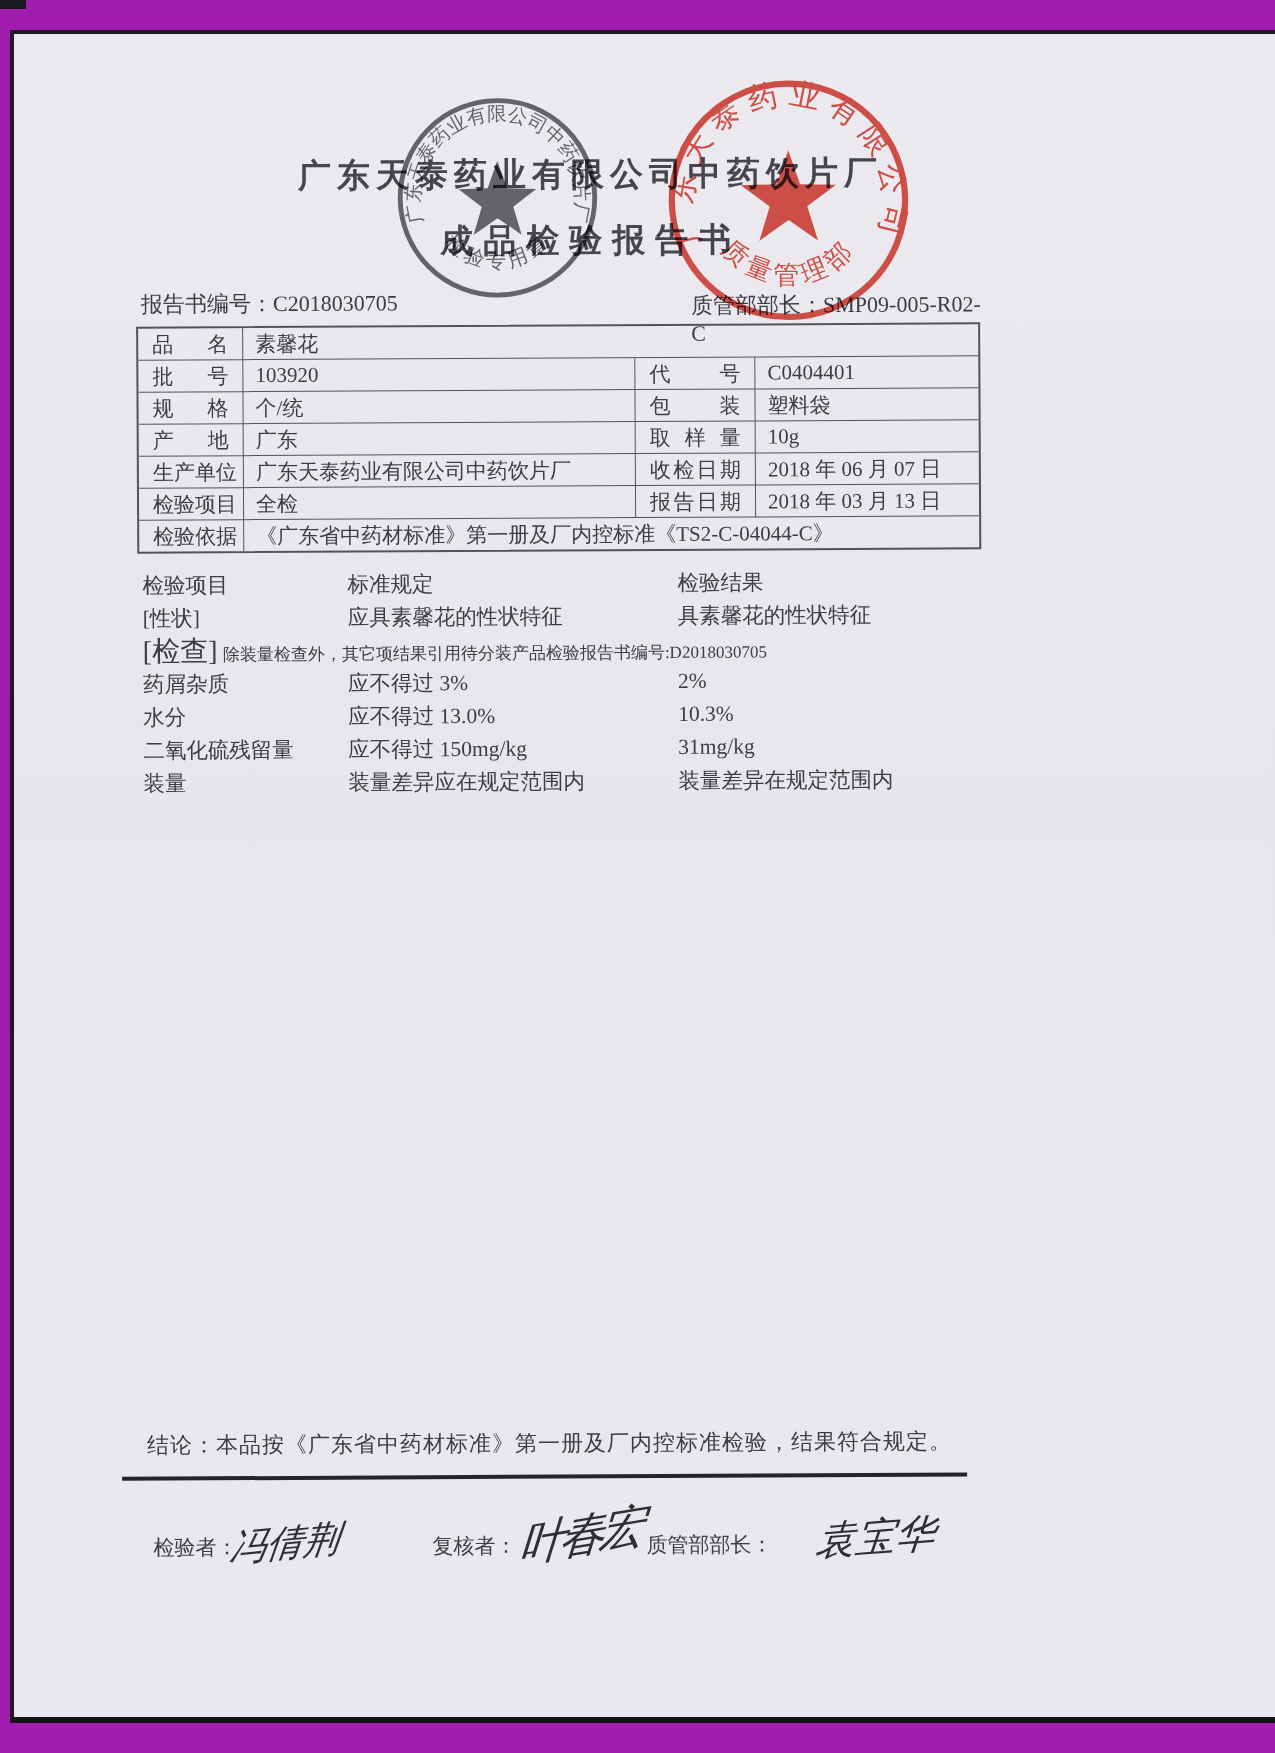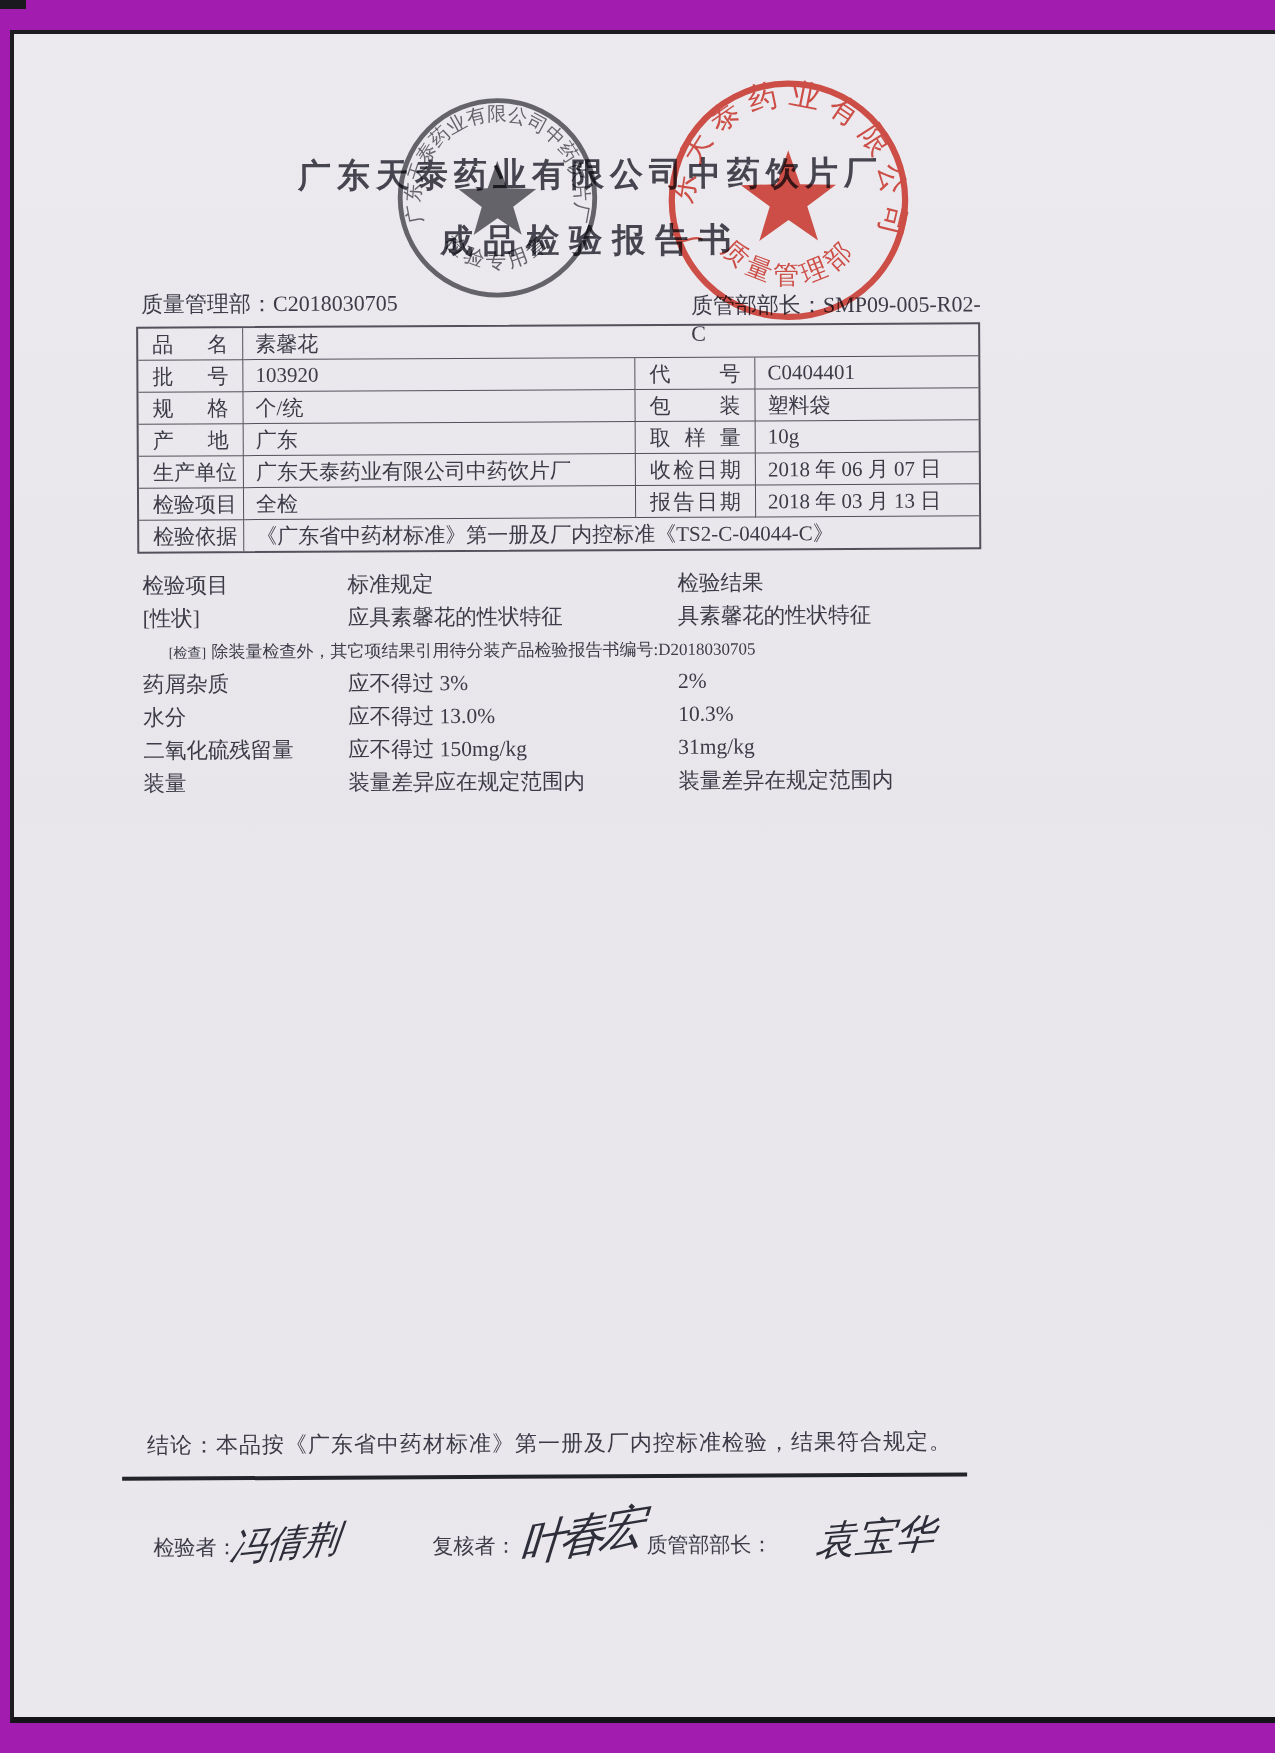--- a/index.html
+++ b/index.html
@@ -31,21 +31,21 @@
      display:flex;align-items:center;padding:0 12px;font-size:21px;white-space:nowrap;overflow:visible;}
   .c.lab{padding:0 14px;}
   .c.span3{grid-column:2/5;border-right:none;}
   .c.last{border-right:none;}
   .c.nb{border-bottom:none;}
   .jchars{display:flex;justify-content:space-between;width:100%;}
 
   .results{position:absolute;left:130px;top:532px;width:845px;font-size:21.5px;z-index:2;}
   .rrow{display:grid;grid-template-columns:205px 330px auto;height:33px;align-items:center;}
   .rrow.note-row{display:block;height:33px;line-height:33px;white-space:nowrap;}
-  .note-item{font-size:14px;margin-left:26px;}
+  .note-item{font-size:28px;}
   .note-text{font-size:17px;}
 
   .conclusion{position:absolute;left:130px;top:1394px;width:830px;font-size:22px;
               letter-spacing:1px;z-index:2;white-space:nowrap;}
   .heavy-line{position:absolute;left:105px;top:1440px;width:845px;height:4px;background:#23232a;z-index:2;}
 
   .sigrow{position:absolute;left:0;top:1475px;width:100%;height:110px;z-index:2;}
   .sig-label{position:absolute;font-size:21px;top:22px;}
   .sig-label.l1{left:136px;}
   .sig-label.l2{left:415px;}
@@ -92,21 +92,21 @@
         <polygon fill="#c8372e" points="120,72 131.2,104.6 165.7,105.2 138,125.9 148.2,158.8 120,139 91.8,158.8 102,125.9 74.3,105.2 108.8,104.6"></polygon>
         <text font-size="29" fill="#c8372e" letter-spacing="8" font-family="Liberation Serif, DejaVu Serif, serif">
           <textPath href="#rs-arc" startOffset="50%" text-anchor="middle">广东天泰药业有限公司</textPath>
         </text>
         <text font-size="25" fill="#c8372e" letter-spacing="5" font-family="Liberation Serif, DejaVu Serif, serif">
           <textPath href="#rs-bot" startOffset="50%" text-anchor="middle">质量管理部</textPath>
         </text>
       </svg>
 
       <div class="meta">
-        <span>质量管理部：</span><span>C2018030705</span>
+        <span>报告书编号：</span><span>C2018030705</span>
         <span class="right"><span>质管部部长：</span><span>SMP09-005-R02-C</span></span>
       </div>
 
       <div class="info-table">
         <div class="c lab">
             <span class="jchars">
               <span>品</span>
               <span>名</span>
             </span>
           </div>

